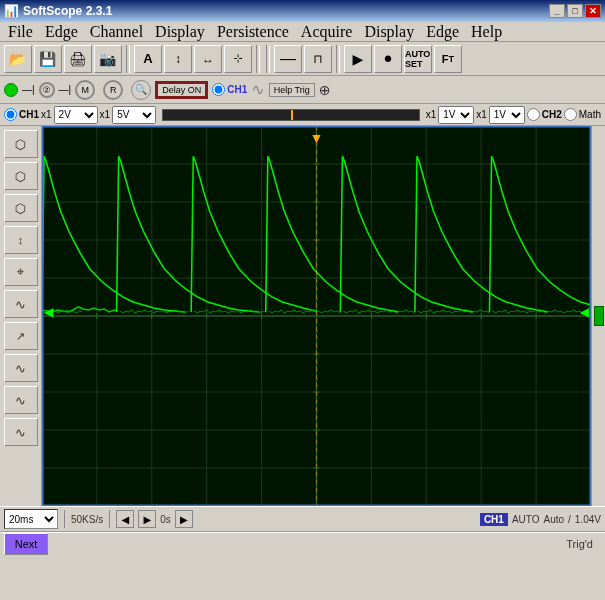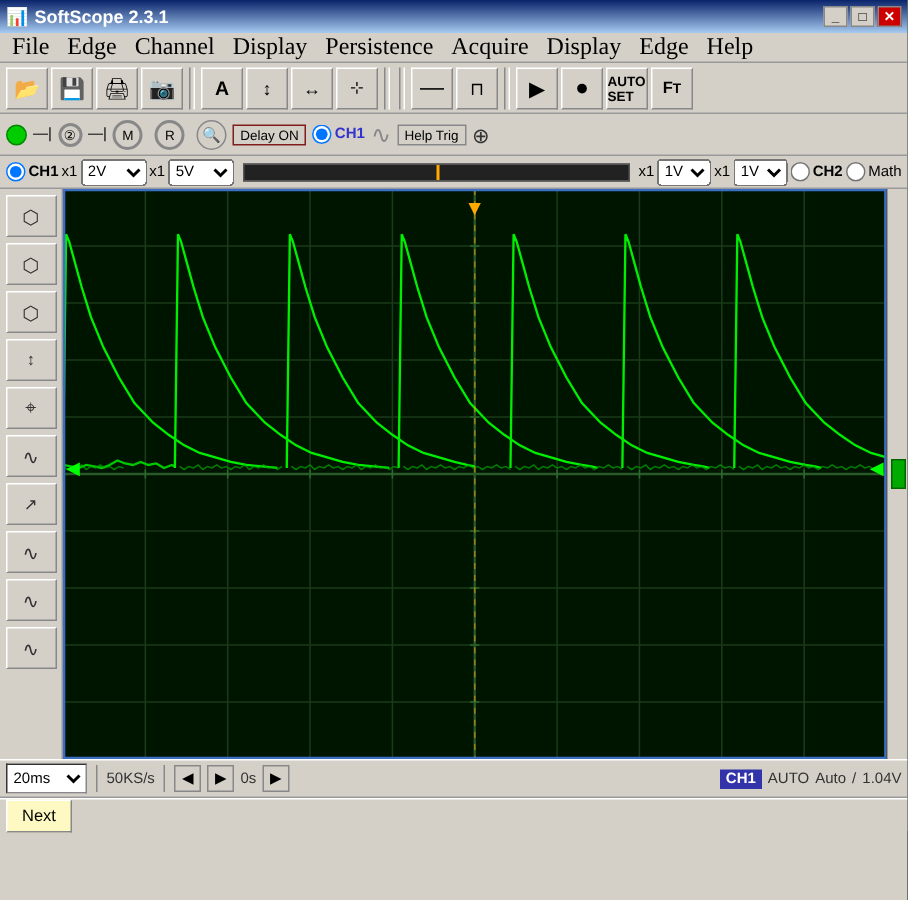--- a/index.html
+++ b/index.html
@@ -142,21 +142,21 @@
     .bottom-status {
       background: #d4d0c8;
       height: 22px;
       display: flex;
       align-items: center;
       padding: 0 4px;
       gap: 8px;
       border-top: 1px solid #fff;
     }
     .next-btn {
-      width: 44px; height: 22px; background: #fef9c3;
+      width: 44px; height: 22px; background: #8b5cf6;
       border: 1px solid #888; border-top-color: #fff; border-left-color: #fff;
       font-size: 11px; cursor: pointer; display: flex; align-items: center; justify-content: center;
     }
     .trig-status {
       flex: 1; display: flex; justify-content: flex-end; align-items: center;
       font-size: 11px; padding-right: 8px;
     }
 
     
     .ch-indicator {
@@ -223,21 +223,21 @@
 
   <div style="width:14px;height:14px;border-radius:50%;background:#00cc00;border:1px solid #008800;"></div>
   <span style="font-size:10px;">—|</span>
   <div style="width:16px;height:16px;border-radius:50%;background:#d4d0c8;border:2px solid #888;display:flex;align-items:center;justify-content:center;font-size:9px;">②</div>
   <span style="font-size:10px;">—|</span>
   <div style="width:20px;height:20px;border-radius:50%;background:#d4d0c8;border:2px solid #888;display:flex;align-items:center;justify-content:center;font-size:9px;">M</div>
   <span style="font-size:10px;"></span>
   <div style="width:20px;height:20px;border-radius:50%;background:#d4d0c8;border:2px solid #888;display:flex;align-items:center;justify-content:center;font-size:9px;">R</div>
   <span style="font-size:10px;"></span>
   <div style="width:20px;height:20px;border-radius:50%;background:#d4d0c8;border:1px solid #888;display:flex;align-items:center;justify-content:center;font-size:10px;">🔍</div>
-  <div style="border:1px solid #7f1d1d;padding:1px 4px;font-size:9px;display:flex;flex-direction:column;align-items:center;">
+  <div style="border:3px solid #7f1d1d;padding:1px 4px;font-size:9px;display:flex;flex-direction:column;align-items:center;">
     <span>Delay ON</span>
   </div>
   <div style="display:flex;align-items:center;gap:2px;">
     <input type="radio" name="ch" checked="" style="">
     <span style="font-size:10px;font-weight:bold;color:#3333cc;">CH1</span>
   </div>
   <span style="font-size:16px;color:#888;">∿</span>
   <div style="border:1px solid #888;padding:1px 4px;font-size:9px;">
     <span>Help Trig</span>
   </div>
@@ -417,13 +417,16 @@
   <div style="flex:1;"></div>
   <span class="ch-indicator" style="background:#3333aa;color:white;font-size:10px;padding:1px 4px;">CH1</span>
   <span class="status-label">AUTO</span>
   <span class="status-label">Auto</span>
   <span class="status-label">/</span>
   <span class="status-label">1.04V</span>
 </div>
 
 <div class="bottom-status">
   <button class="next-btn">Next</button>
+  <div class="trig-status">
+    <span style="font-size:11px;color:#333;">Trig'd</span>
+  </div>
 </div>
 
 </body></html>

